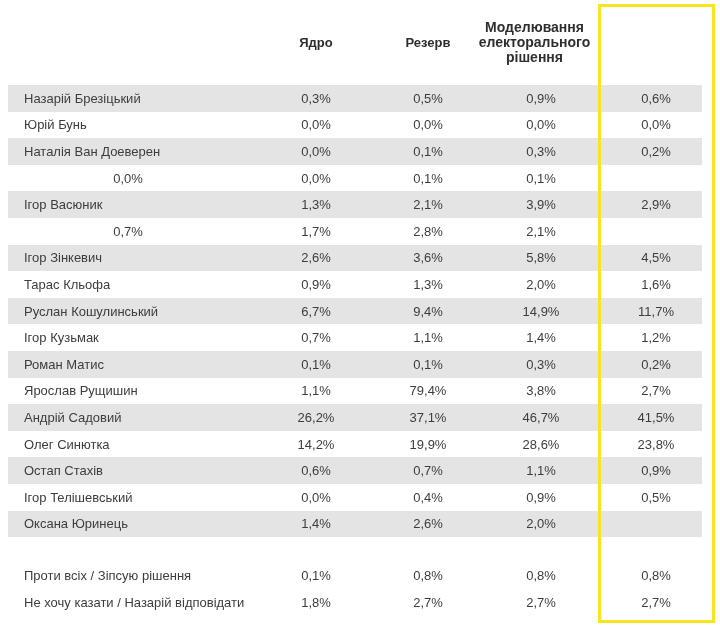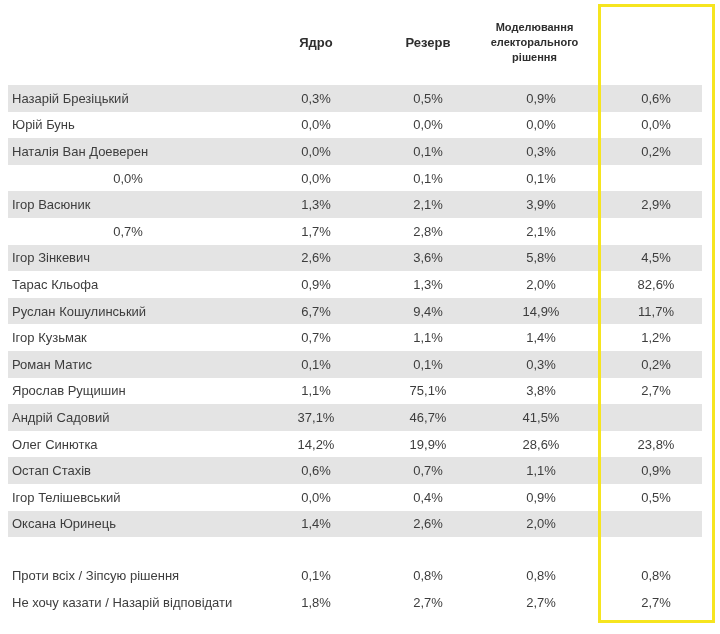--- a/index.html
+++ b/index.html
@@ -32,32 +32,32 @@
     text-align: center;
     font-weight: bold;
     font-size: 13px;
     color: #2e2e2e;
     line-height: 15px;
   }
   .hdr-last span {
     display: inline-block;
     width: 118px;
     margin-left: -13px;
-    font-size: 11px;
+    font-size: 14px;
     line-height: 15px;
   }
   .row {
     height: 26.6px;
     font-size: 13px;
   }
   .row.stripe {
     background: #E4E4E4;
   }
   .name-cell {
-    padding-left: 4px;
+    padding-left: 16px;
     white-space: nowrap;
     overflow: hidden;
   }
   .val-cell {
     text-align: center;
   }
   .gap-spacer {
     height: 24.5px;
   }
   .summary .row, .row.summary {
@@ -134,21 +134,21 @@
     <div class="val-cell">2,6%</div>
     <div class="val-cell">3,6%</div>
     <div class="val-cell">5,8%</div>
     <div class="val-cell">4,5%</div>
   </div>
       <div class="grid-row row">
     <div class="name-cell">Тарас Кльофа</div>
     <div class="val-cell">0,9%</div>
     <div class="val-cell">1,3%</div>
     <div class="val-cell">2,0%</div>
-    <div class="val-cell">82,6%</div>
+    <div class="val-cell">1,6%</div>
   </div>
       <div class="grid-row row stripe">
     <div class="name-cell">Руслан Кошулинський</div>
     <div class="val-cell">6,7%</div>
     <div class="val-cell">9,4%</div>
     <div class="val-cell">14,9%</div>
     <div class="val-cell">11,7%</div>
   </div>
       <div class="grid-row row">
     <div class="name-cell">Ігор Кузьмак</div>
@@ -160,26 +160,27 @@
       <div class="grid-row row stripe">
     <div class="name-cell">Роман Матис</div>
     <div class="val-cell">0,1%</div>
     <div class="val-cell">0,1%</div>
     <div class="val-cell">0,3%</div>
     <div class="val-cell">0,2%</div>
   </div>
       <div class="grid-row row">
     <div class="name-cell">Ярослав Рущишин</div>
     <div class="val-cell">1,1%</div>
-    <div class="val-cell">75,1%</div>
+    <div class="val-cell">79,4%</div>
     <div class="val-cell">3,8%</div>
     <div class="val-cell">2,7%</div>
   </div>
       <div class="grid-row row stripe">
     <div class="name-cell">Андрій Садовий</div>
+    <div class="val-cell">26,2%</div>
     <div class="val-cell">37,1%</div>
     <div class="val-cell">46,7%</div>
     <div class="val-cell">41,5%</div>
   </div>
       <div class="grid-row row">
     <div class="name-cell">Олег Синютка</div>
     <div class="val-cell">14,2%</div>
     <div class="val-cell">19,9%</div>
     <div class="val-cell">28,6%</div>
     <div class="val-cell">23,8%</div>

